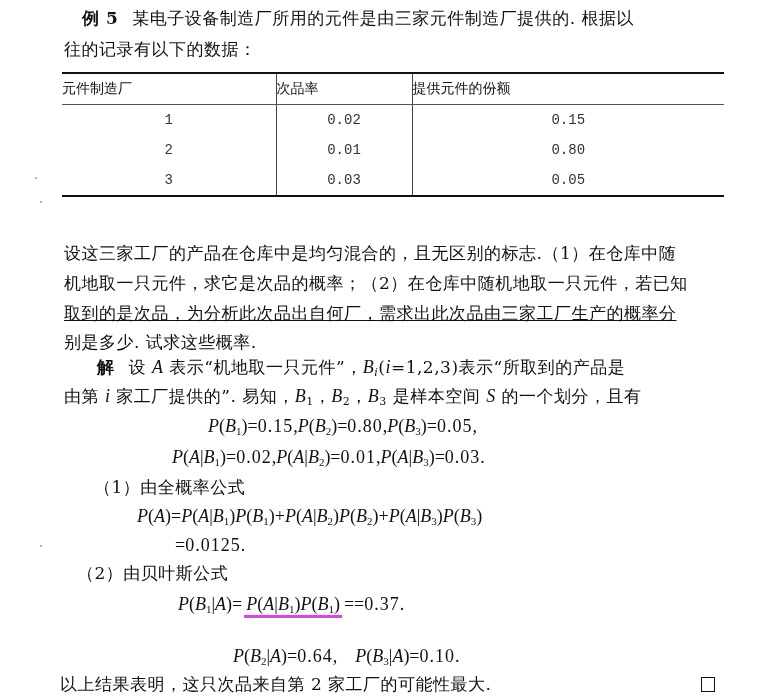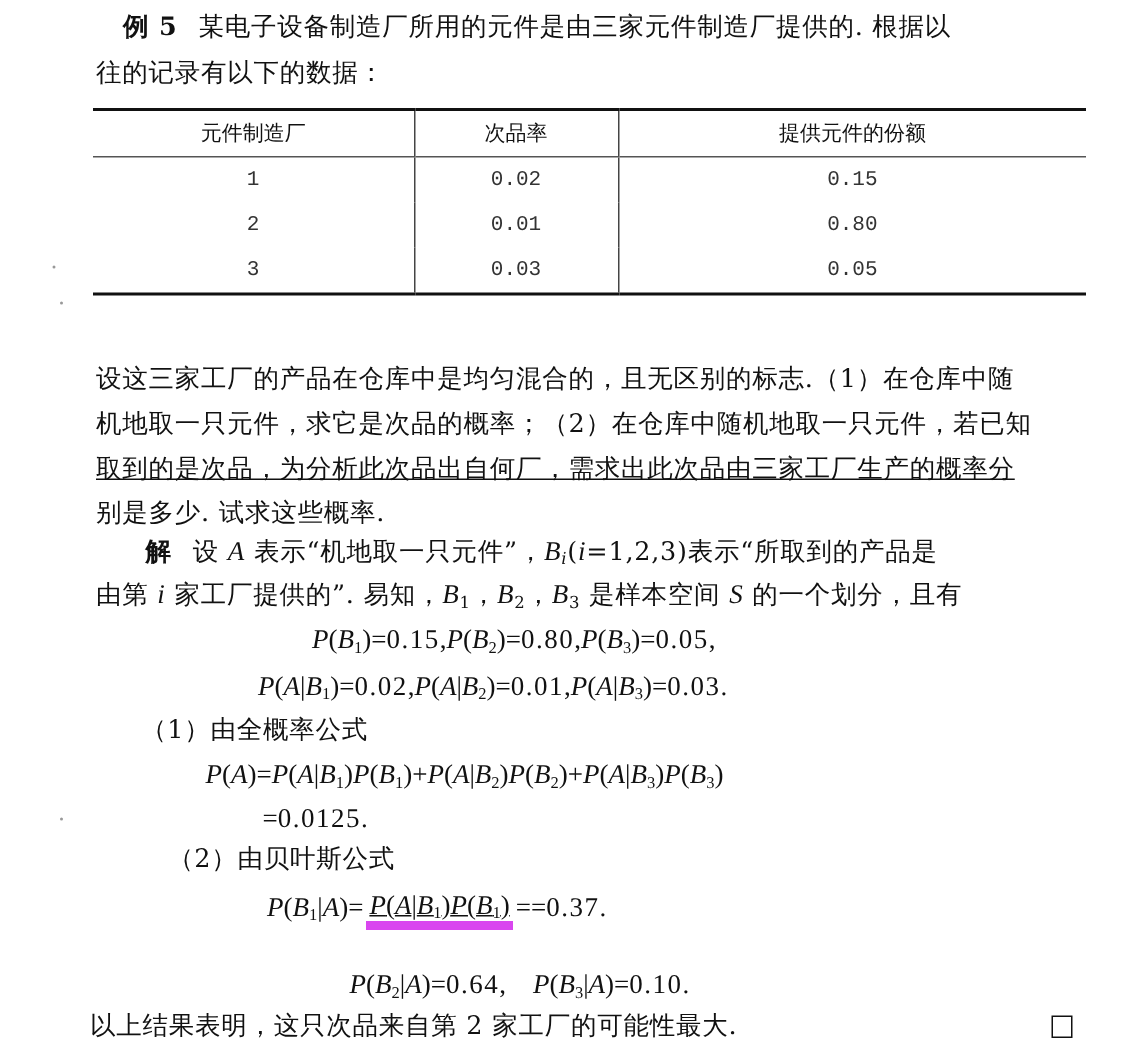--- a/index.html
+++ b/index.html
@@ -43,21 +43,21 @@
       border-collapse: collapse;
       font-size: 14px;
       font-family: "DejaVu Serif", serif;
     }
     table thead tr th {
       font-weight: normal;
       border-top: 2px solid #111;
       border-bottom: 1px solid #555;
       height: 30px;
       padding: 0;
-      text-align: center;
+      text-align: left;
     }
     table tbody td {
       text-align: center;
       height: 30px;
       padding: 0;
       font-family: "Liberation Mono", "DejaVu Sans Mono", monospace;
       font-size: 14px;
       color: #333;
     }
     table tbody tr:last-child td { border-bottom: 2px solid #111; }
@@ -76,24 +76,23 @@
     }
     .math .num { font-family: "Liberation Serif", serif; letter-spacing: 1px; }
     .frac {
       display: inline-block;
       vertical-align: middle;
       text-align: center;
       margin: 0 2px;
     }
     .frac .top {
       display: block;
-      border-bottom: 6px solid #d946ef;
+      border-bottom: 3px solid #d946ef;
       padding: 0 2px 1px 2px;
       line-height: 20px;
-      text-decoration: underline;
     }
     .frac .bot {
       display: block;
       line-height: 22px;
     }
     .qed {
       position: absolute;
       left: 701px;
       top: 677px;
       width: 14px;
@@ -173,21 +172,21 @@
 </div>
 
 <div class="line" style="left:94px; top:477px;">（1）由全概率公式</div>
 <div class="math" style="left:137px; top:505px;">
   <i>P</i>(<i>A</i>)=<i>P</i>(<i>A</i>|<i>B</i><sub>1</sub>)<i>P</i>(<i>B</i><sub>1</sub>)+<i>P</i>(<i>A</i>|<i>B</i><sub>2</sub>)<i>P</i>(<i>B</i><sub>2</sub>)+<i>P</i>(<i>A</i>|<i>B</i><sub>3</sub>)<i>P</i>(<i>B</i><sub>3</sub>)
 </div>
 <div class="math" style="left:175px; top:534px;">
   =<span class="num">0.0125</span>.
 </div>
 
-<div class="line" style="left:112px; top:563px;text-align:center;">（2）由贝叶斯公式</div>
+<div class="line" style="left:77px; top:563px;text-align:center;">（2）由贝叶斯公式</div>
 <div class="math" style="left:178px; top:593px;">
   <i>P</i>(<i>B</i><sub>1</sub>|<i>A</i>)=<span class="frac"><span class="top"><i>P</i>(<i>A</i>|<i>B</i><sub>1</sub>)<i>P</i>(<i>B</i><sub>1</sub>)</span></span>==<span class="num">0.37</span>.
 </div>
 <div class="math" style="left:233px; top:645px;">
   <i>P</i>(<i>B</i><sub>2</sub>|<i>A</i>)=<span class="num">0.64</span>,&nbsp;&nbsp;&nbsp;&nbsp;<i>P</i>(<i>B</i><sub>3</sub>|<i>A</i>)=<span class="num">0.10</span>.
 </div>
 
 <div class="line" style="left:60px; top:674px;">以上结果表明，这只次品来自第 2 家工厂的可能性最大.</div>
 <div class="qed"></div>
 

